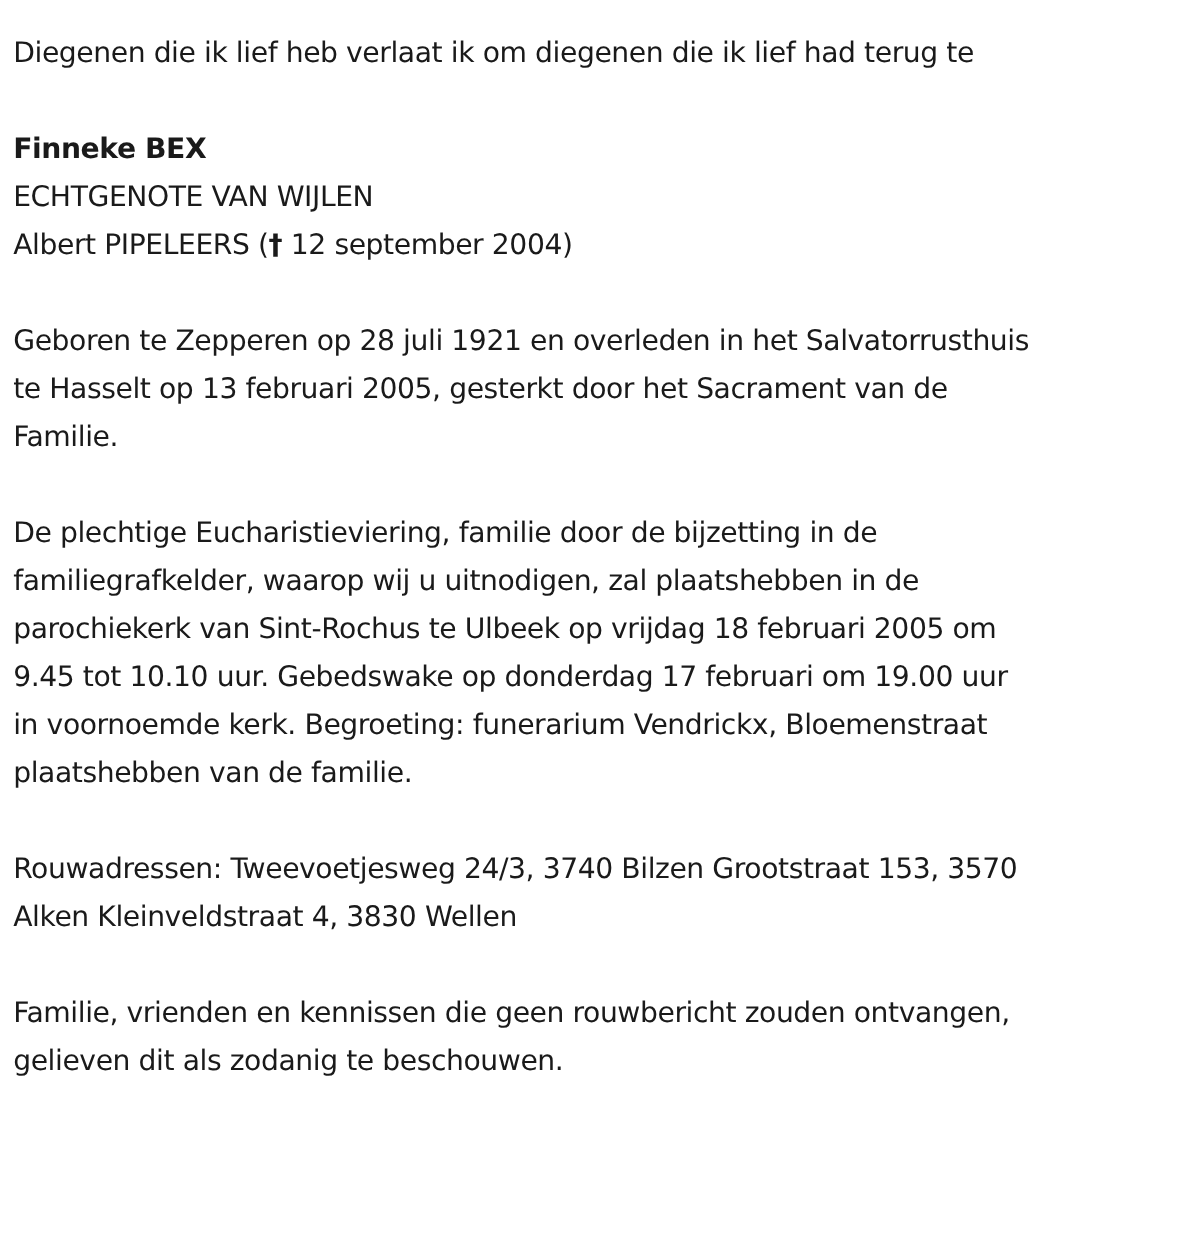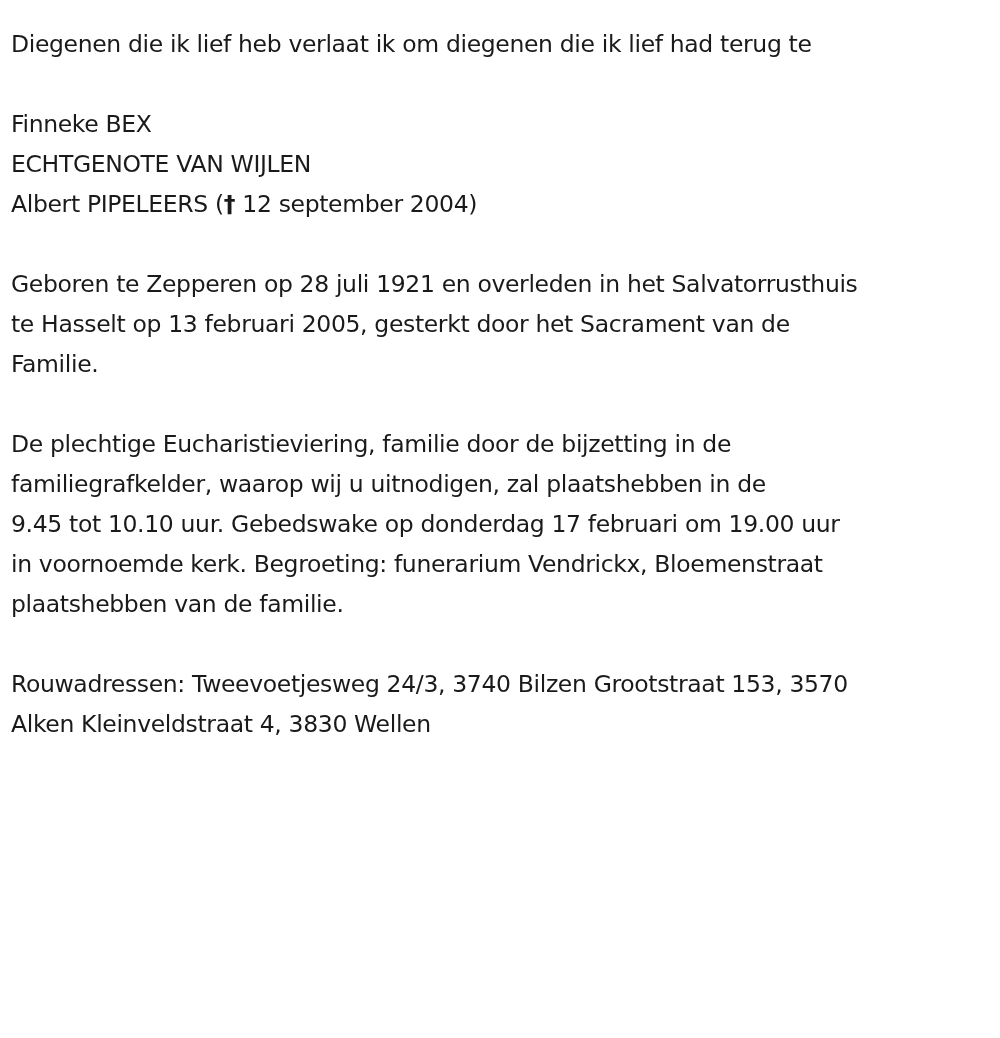--- a/index.html
+++ b/index.html
@@ -22,21 +22,21 @@
       width: 985px;
     }
     .line {
       display: block;
       height: 40px;
       line-height: 40px;
       font-size: 23.5px;
       letter-spacing: -0.35px;
       white-space: nowrap;
     }
-    .bold { font-weight: normal; }
+    .bold { font-weight: bold; }
     .gap { display: block; height: 40px; }
     .cross { font-weight: bold; }
   </style>
 </head>
 <body>
 
 <div class="doc">
 
   <div>
     <span class="line">Diegenen die ik lief heb verlaat ik om diegenen die ik lief had terug te</span>
@@ -56,28 +56,33 @@
     <span class="line">Geboren te Zepperen op 28 juli 1921 en overleden in het Salvatorrusthuis</span>
     <span class="line">te Hasselt op 13 februari 2005, gesterkt door het Sacrament van de</span>
     <span class="line">Familie.</span>
   </div>
 
   <span class="gap"></span>
 
   <div>
     <span class="line">De plechtige Eucharistieviering, familie door de bijzetting in de</span>
     <span class="line">familiegrafkelder, waarop wij u uitnodigen, zal plaatshebben in de</span>
+    <span class="line">parochiekerk van Sint-Rochus te Ulbeek op vrijdag 18 februari 2005 om</span>
     <span class="line">9.45 tot 10.10 uur. Gebedswake op donderdag 17 februari om 19.00 uur</span>
     <span class="line">in voornoemde kerk. Begroeting: funerarium Vendrickx, Bloemenstraat</span>
     <span class="line">plaatshebben van de familie.</span>
   </div>
 
   <span class="gap"></span>
 
   <div>
     <span class="line">Rouwadressen: Tweevoetjesweg 24/3, 3740 Bilzen Grootstraat 153, 3570</span>
     <span class="line">Alken Kleinveldstraat 4, 3830 Wellen</span>
   </div>
 
   <span class="gap"></span>
 
+  <div>
+    <span class="line">Familie, vrienden en kennissen die geen rouwbericht zouden ontvangen,</span>
+    <span class="line">gelieven dit als zodanig te beschouwen.</span>
+  </div>
 
 </div>
 
 </body></html>

